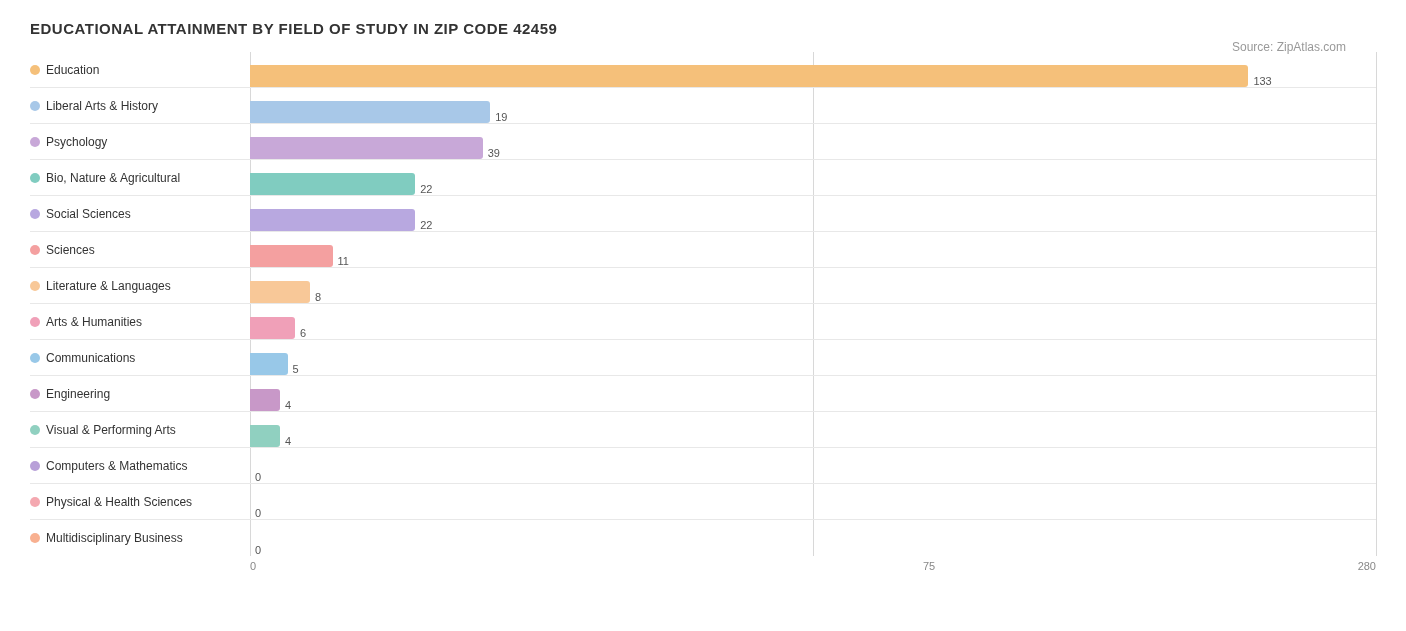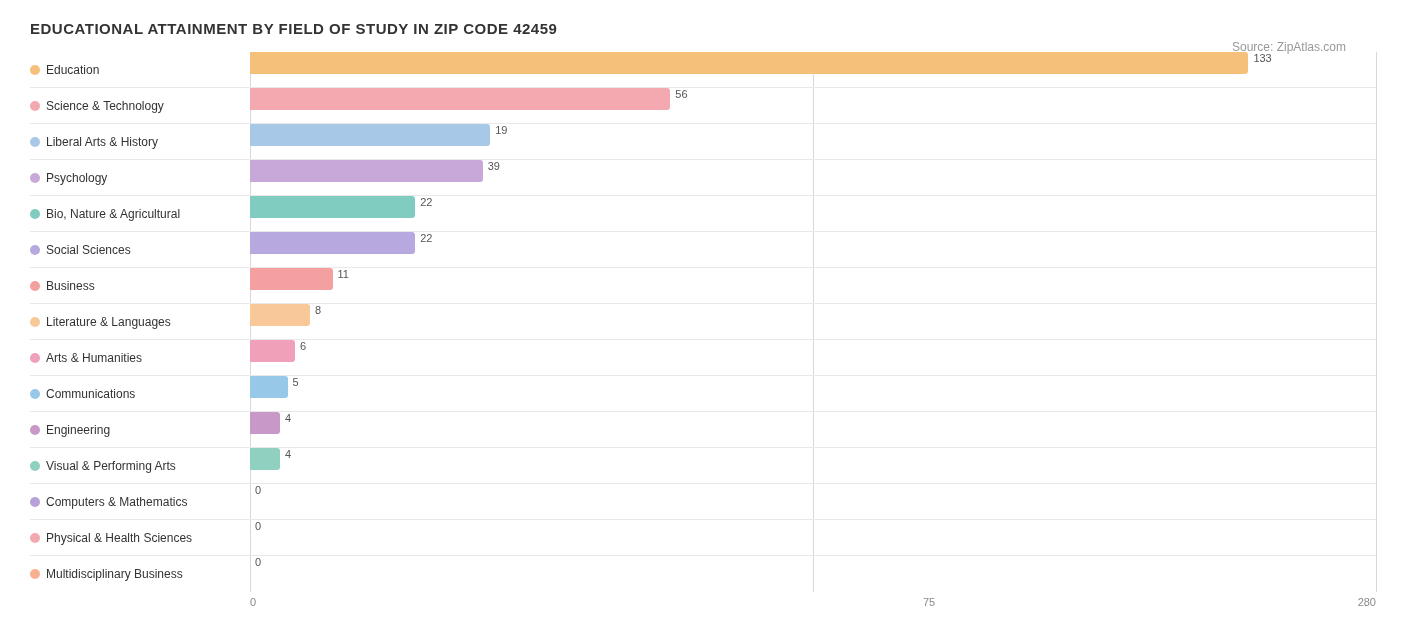--- a/index.html
+++ b/index.html
@@ -52,21 +52,21 @@
     .dot {
       width: 10px;
       height: 10px;
       border-radius: 50%;
       flex-shrink: 0;
     }
     .bar-area {
       flex: 1;
       height: 100%;
       display: flex;
-      align-items: flex-start;
+      align-items: flex-end;
       position: relative;
     }
     .bar {
       height: 22px;
       border-radius: 0 3px 3px 0;
       position: relative;
     }
     .bar-value {
       font-size: 11px;
       color: #555;
@@ -117,30 +117,20 @@
             <div class="dot" style="background-color: rgb(245, 192, 122);"></div>
             <span>Education</span>
           </div>
           <div class="bar-area">
             <div class="bar color-orange" style="width: 88.6667%;"></div>
             <span class="bar-value">133</span>
           </div>
         </div>
         <div class="bar-row">
           <div class="label">
-            <div class="dot" style="background-color: rgb(244, 168, 176);"></div>
-            <span>Science &amp; Technology</span>
-          </div>
-          <div class="bar-area">
-            <div class="bar color-pink" style="width: 37.3333%;"></div>
-            <span class="bar-value">56</span>
-          </div>
-        </div>
-        <div class="bar-row">
-          <div class="label">
             <div class="dot" style="background-color: rgb(168, 200, 232);"></div>
             <span>Liberal Arts &amp; History</span>
           </div>
           <div class="bar-area">
             <div class="bar color-blue" style="width: 21.3333%;"></div>
             <span class="bar-value">19</span>
           </div>
         </div>
         <div class="bar-row">
           <div class="label">
@@ -168,21 +158,21 @@
             <span>Social Sciences</span>
           </div>
           <div class="bar-area">
             <div class="bar color-lavender" style="width: 14.6667%;"></div>
             <span class="bar-value">22</span>
           </div>
         </div>
         <div class="bar-row">
           <div class="label">
             <div class="dot" style="background-color: rgb(244, 160, 160);"></div>
-            <span>Business</span>
+            <span>Sciences</span>
           </div>
           <div class="bar-area">
             <div class="bar color-salmon" style="width: 7.33333%;"></div>
             <span class="bar-value">11</span>
           </div>
         </div>
         <div class="bar-row">
           <div class="label">
             <div class="dot" style="background-color: rgb(248, 200, 152);"></div>
             <span>Literature &amp; Languages</span>

